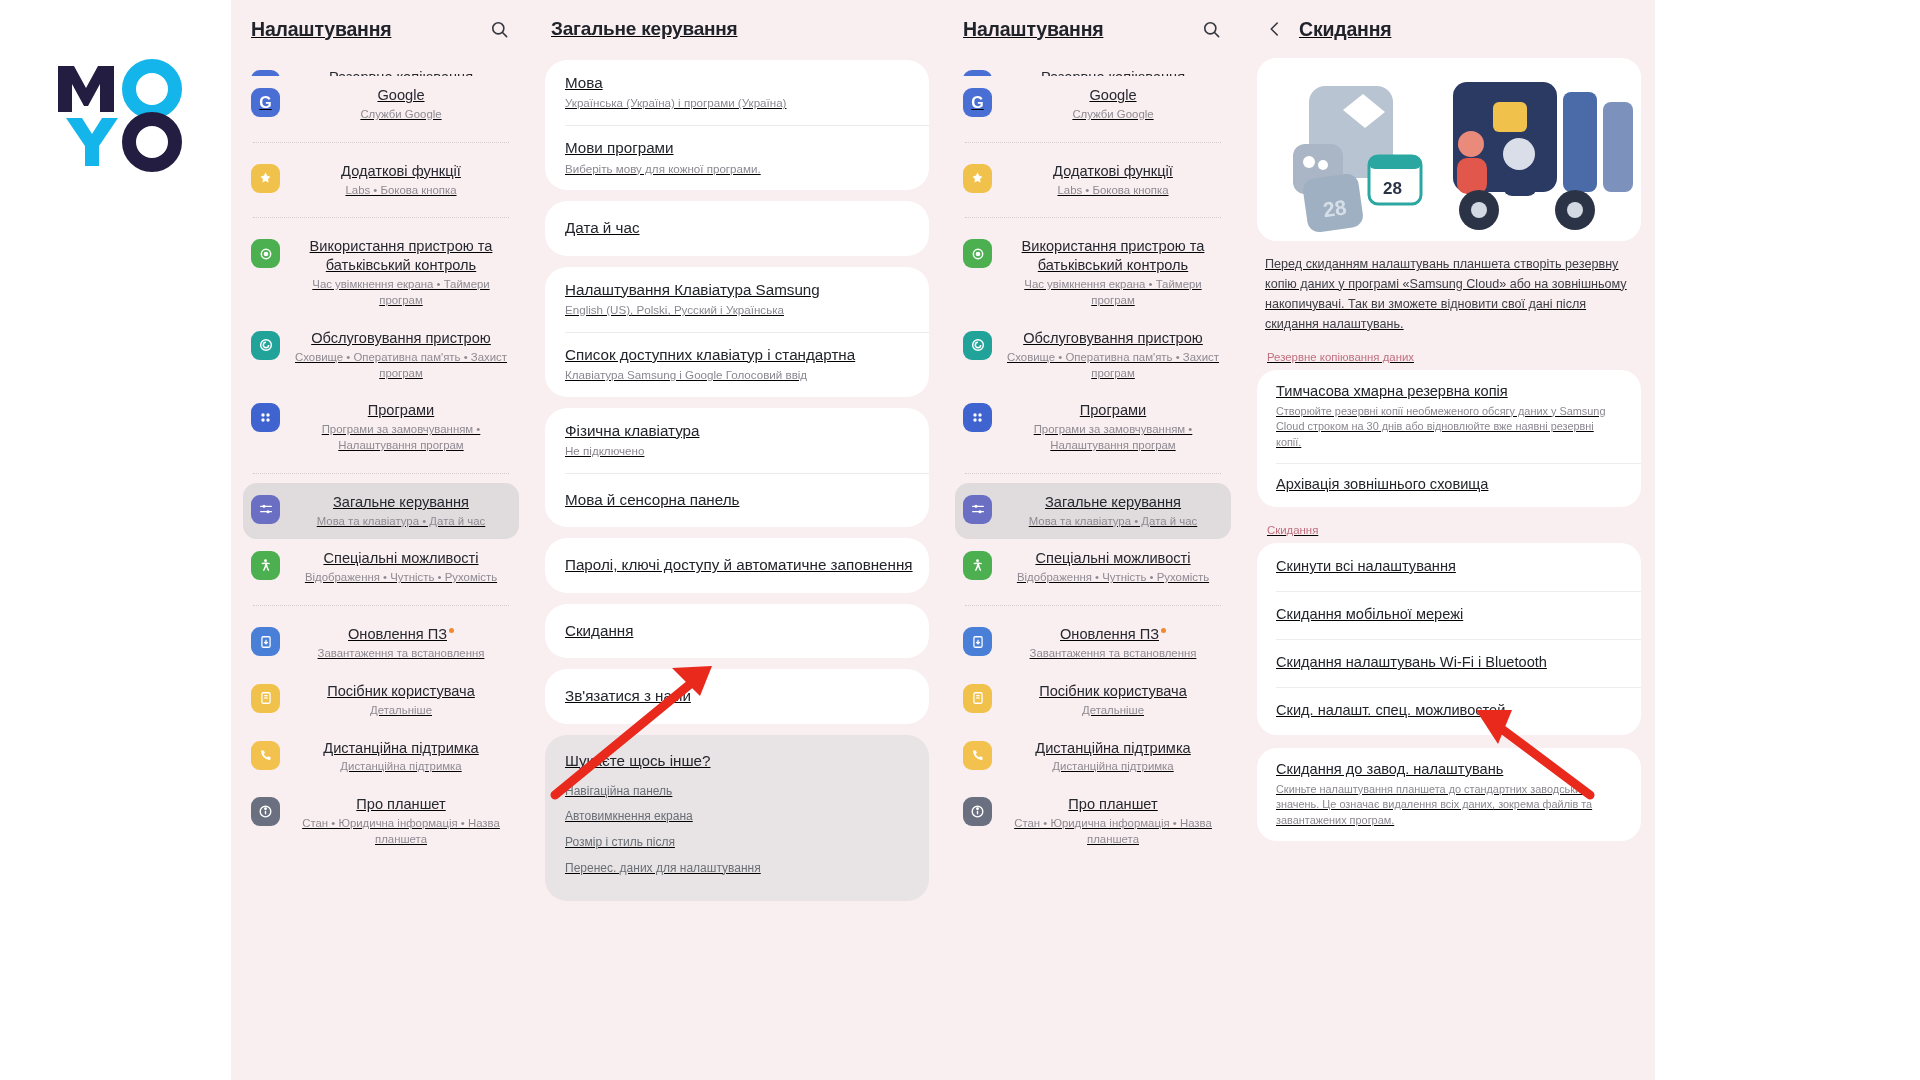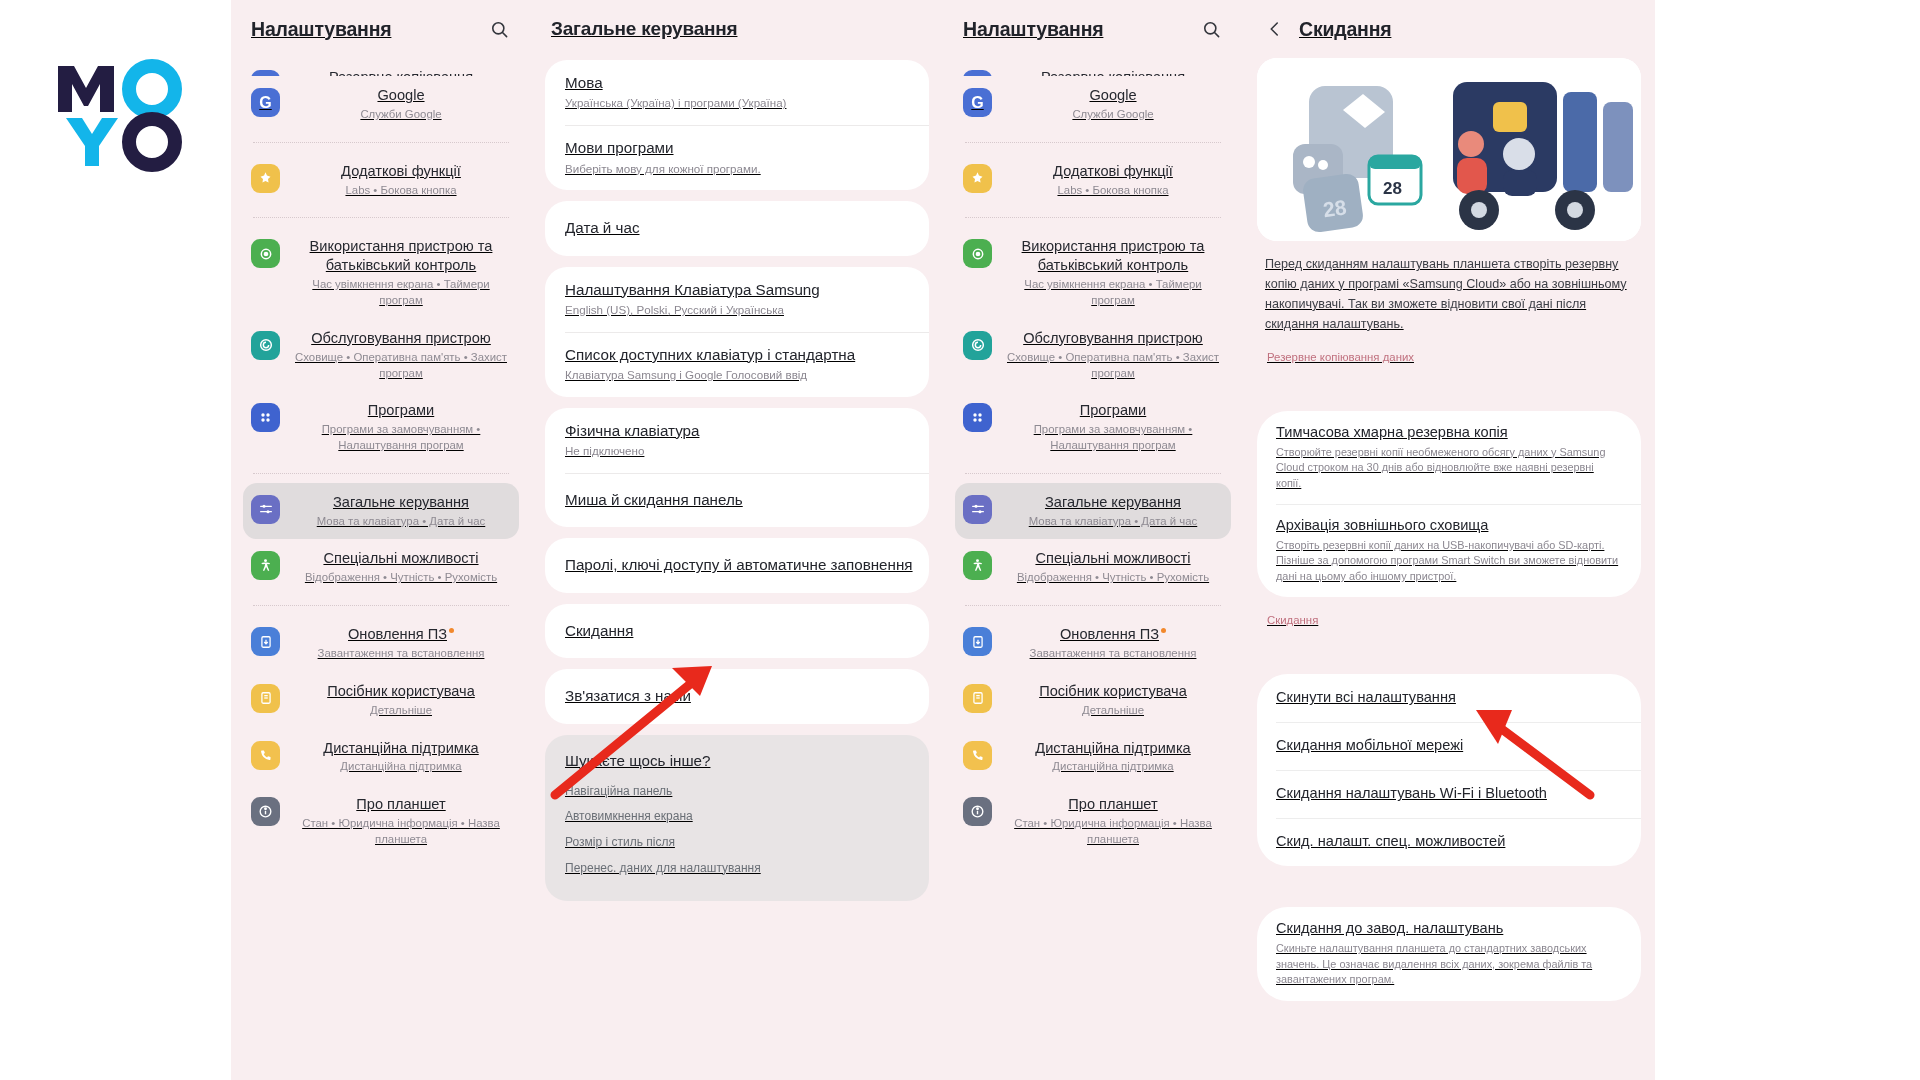--- a/index.html
+++ b/index.html
@@ -181,24 +181,23 @@
     line-height: 1.58;
     padding: 0 8px 12px 8px;
   }
   .rp-sect {
     font-size: 11.4px;
     color: #c0707e;
     padding: 4px 10px 7px 10px;
   }
   .rp-card {
     background: #ffffff;
-    border-radius: 31px;
+    border-radius: 20px;
     overflow: hidden;
     margin-bottom: 13px;
-    margin-top: 41px;
   }
   .rp-row {
     padding: 12px 19px 13px 19px;
     position: relative;
   }
   .rp-row + .rp-row::before {
     content: "";
     position: absolute;
     left: 19px; right: 0; top: 0;
     border-top: 1px solid #ededed;
@@ -431,21 +430,21 @@
               <div class="row-title">Список доступних клавіатур і стандартна</div>
               <div class="row-sub">Клавіатура Samsung і Google Голосовий ввід</div>
             </div>
           </div>
           <div class="card">
             <div class="row">
               <div class="row-title">Фізична клавіатура</div>
               <div class="row-sub">Не підключено</div>
             </div>
             <div class="row tall">
-              <div class="row-title">Миша й скидання панель</div>
+              <div class="row-title">Мова й сенсорна панель</div>
             </div>
           </div>
           <div class="card">
             <div class="row tall">
               <div class="row-title">Паролі, ключі доступу й автоматичне заповнення</div>
             </div>
           </div>
           <div class="card">
             <div class="row tall">
               <div class="row-title">Скидання</div>
@@ -671,21 +670,20 @@
         <div class="rp-desc">Перед скиданням налаштувань планшета створіть резервну копію даних у програмі «Samsung Cloud» або на зовнішньому накопичувачі. Так ви зможете відновити свої дані після скидання налаштувань.</div>
         <div id="resetSections">
             <div class="rp-sect">Резервне копіювання даних</div>
             <div class="rp-card">
               <div class="rp-row">
                 <div class="rp-title">Тимчасова хмарна резервна копія</div>
                 <div class="rp-sub">Створюйте резервні копії необмеженого обсягу даних у Samsung Cloud строком на 30 днів або відновлюйте вже наявні резервні копії.</div>
               </div>
               <div class="rp-row">
                 <div class="rp-title">Архівація зовнішнього сховища</div>
-                <div class="rp-sub">Створіть резервні копії даних на USB-накопичувачі або SD-карті. Пізніше за допомогою програми Smart Switch ви зможете відновити дані на цьому або іншому пристрої.</div>
               </div>
             </div>
             <div class="rp-sect">Скидання</div>
             <div class="rp-card">
               <div class="rp-row simple">
                 <div class="rp-title">Скинути всі налаштування</div>
               </div>
               <div class="rp-row simple">
                 <div class="rp-title">Скидання мобільної мережі</div>
               </div>

